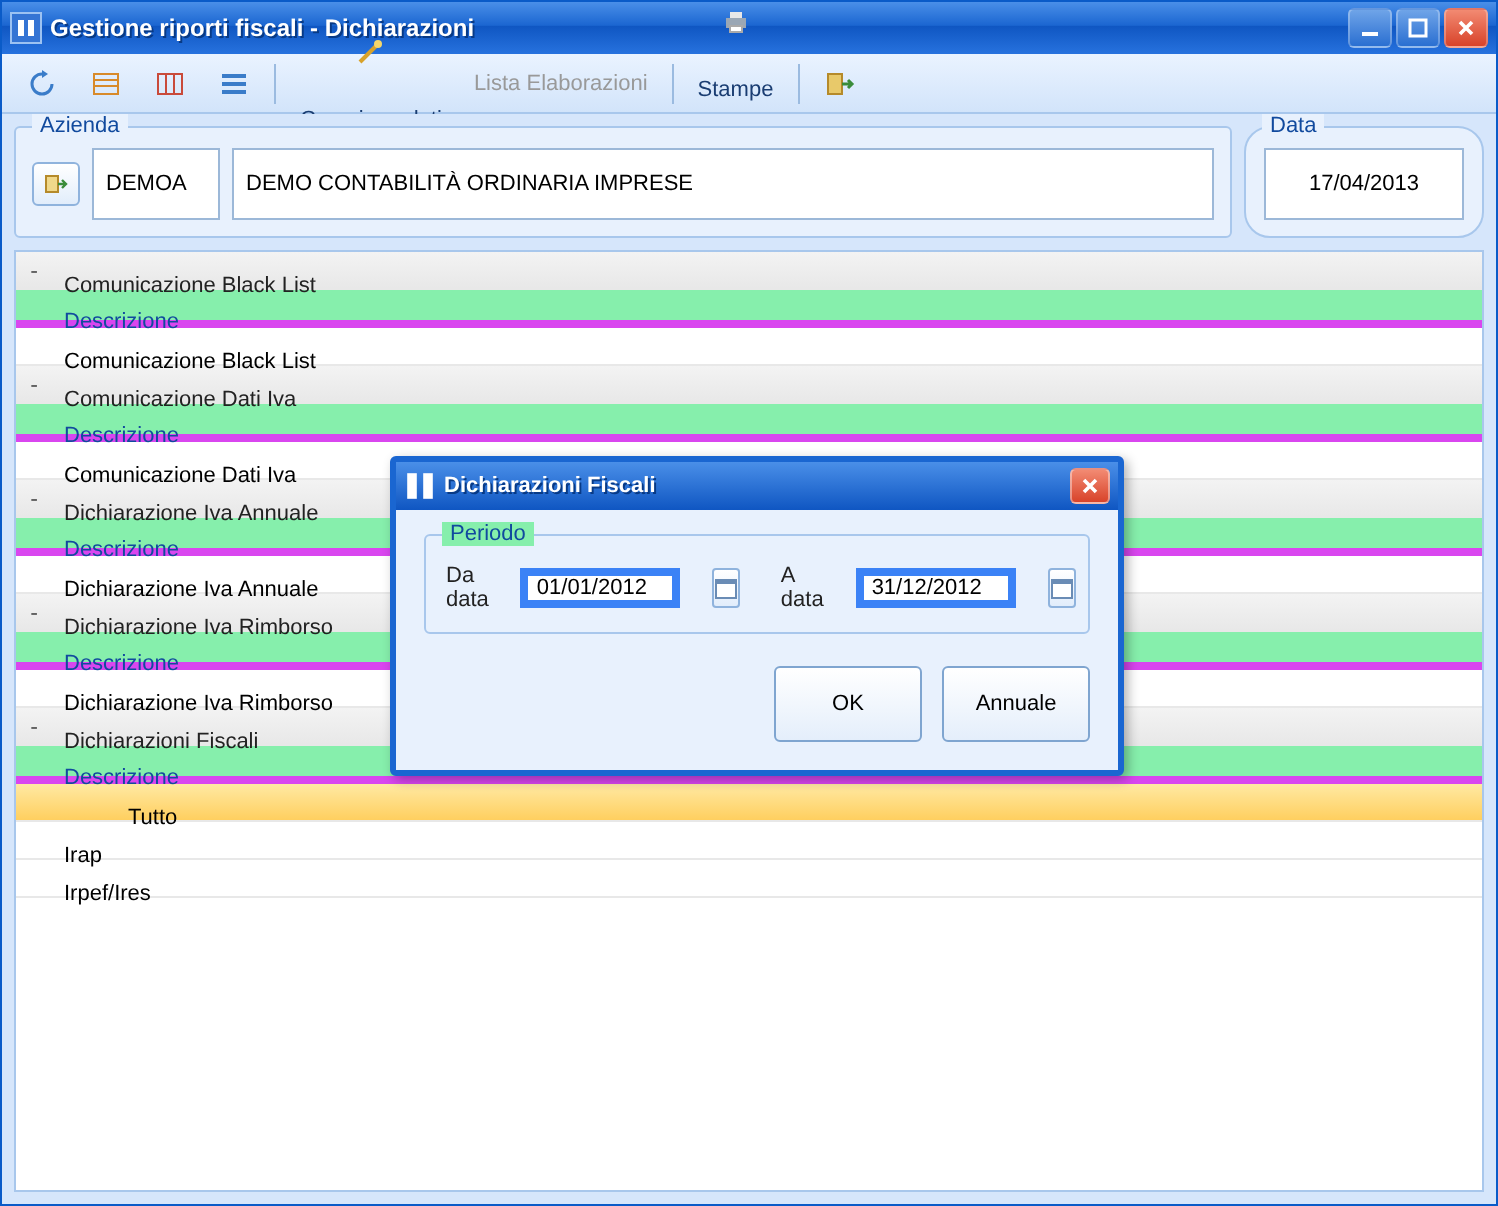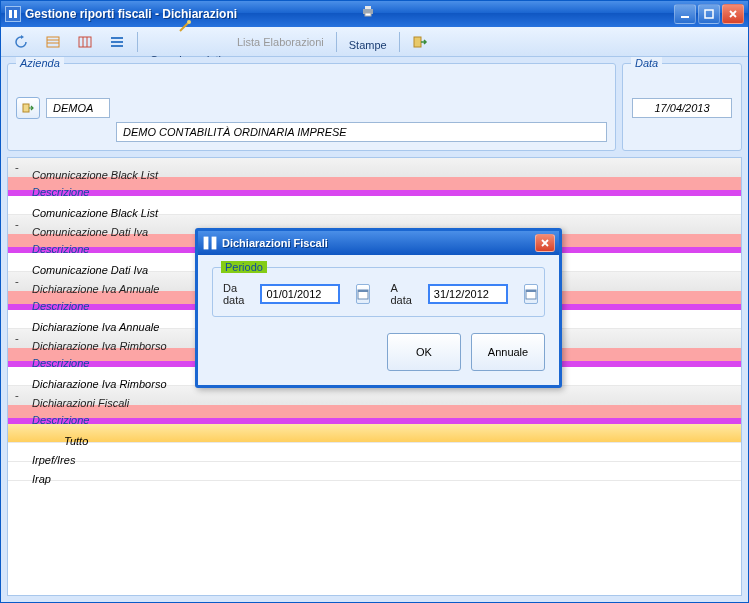--- a/index.html
+++ b/index.html
@@ -15,54 +15,54 @@
 .titlebar .win-btn { width: 22px; height: 20px; border: 1px solid #fff4; border-radius: 3px; display: flex; align-items: center; justify-content: center; color: #fff; font-weight: bold; cursor: pointer; }
 .win-btn.min, .win-btn.max { background: linear-gradient(#6fa4e8,#2a6fd1); }
 .win-btn.close { background: linear-gradient(#f28a72,#d8432a); }
 
 .toolbar { height: 30px; background: linear-gradient(#eaf3ff,#d2e4fa); border-bottom: 1px solid #a8c7ec; display: flex; align-items: center; padding: 0 6px; gap: 4px; }
 .toolbar .tb-btn { display: flex; align-items: center; gap: 20px; padding: 3px 6px; border-radius: 3px; cursor: pointer; color: #1a3d72; flex-direction: column; }
 .toolbar .tb-btn.disabled { color: #999; cursor: default; text-align: center; }
 .toolbar .sep { width: 1px; height: 20px; background: #9bbbe0; margin: 0 2px; }
 .toolbar .icon-box { width: 16px; height: 16px; display: inline-flex; align-items: center; justify-content: center; }
 
-.workarea { flex: 1; padding: 6px; background: #d6e6fb; display: flex; flex-direction: column; gap: 6px; font-style: italic; }
+.workarea { flex: 1; padding: 6px; background: #d6e6fb; display: flex; flex-direction: column; gap: 6px; }
 
 .top-panels { display: flex; gap: 6px; }
 .panel { border: 1px solid #a8c7ec; border-radius: 3px; background: #e8f1fd; padding: 6px 8px 8px; position: relative; }
 .panel legend, .panel .panel-label { position: absolute; top: -1px; left: 8px; transform: translateY(-50%); font-size: 11px; color: #114a9e; background: #e8f1fd; padding: 0 4px; }
 .panel.azienda { flex: 1; display: flex; align-items: center; gap: 6px; padding-top: 10px; }
-.panel.data { width: 120px; display: flex; align-items: center; justify-content: center; padding-top: 10px; }
+.panel.data { width: 120px; display: flex; align-items: center; justify-content: center; padding-top: 10px; border-radius: 13px; }
 .panel .small-btn { width: 24px; height: 22px; border: 1px solid #8fb3dd; border-radius: 3px; background: linear-gradient(#fff,#e1edfb); display:flex; align-items:center; justify-content:center; cursor:pointer; }
-.panel .field { border: 1px solid #9cb8d8; background: #fff; height: 20px; padding: 2px 6px; display: flex; align-items: center; }
+.panel .field { border: 1px solid #9cb8d8; background: #fff; height: 36px; padding: 2px 6px; display: flex; align-items: center; }
 .panel .field.code { width: 64px; }
-.panel .field.desc { flex: 1; margin-top: 48px; }
+.panel .field.desc { flex: 1; }
 .panel .field.date { width: 100px; justify-content: center; }
 
 .grid { flex: 1; background: #fff; border: 1px solid #a8c7ec; overflow: auto; }
 .grid-row { display: flex; align-items: center; height: 19px; border-bottom: 1px solid #e8e8e8; }
 .grid-row.group { background: linear-gradient(#f3f3f3,#e8e8e8); color: #222; }
-.grid-row.header { background: #fca5a5; color: #114a9e; border-bottom: 6px solid #d946ef; }
+.grid-row.header { background: #86efac; color: #114a9e; border-bottom: 4px solid #d946ef; }
 .grid-row.selected { background: linear-gradient(#ffe9a3,#ffcf5f); padding-left: 32px; }
 .grid-row .expander { width: 18px; text-align: center; color: #555; cursor: pointer; font-family: monospace; }
 .grid-row .indent1 { width: 18px; }
 .grid-row .cell { padding: 0 6px; margin-top: 16px; }
 
 .dialog { position: absolute; left: 195px; top: 228px; width: 367px; border: 3px solid #1a66d1; background: #e8f1fd; box-shadow: 2px 2px 6px rgba(0,0,0,.3); border-radius: 3px; overflow:hidden; }
 .dialog .dlg-titlebar { height: 24px; background: linear-gradient(#4a8fe8,#0f56c2); display:flex; align-items:center; padding: 0 4px; color:#fff; font-weight:bold; font-size:12px; }
 .dialog .dlg-titlebar .app-icon { width:16px; height:16px; margin-right:4px; display:flex; align-items:center; justify-content:center; }
 .dialog .dlg-titlebar .title { flex:1; text-shadow: 1px 1px 0 #083a86; }
 .dialog .dlg-close { width: 20px; height: 18px; background: linear-gradient(#f28a72,#d8432a); border:1px solid #fff6; border-radius:3px; display:flex; align-items:center; justify-content:center; color:#fff; cursor:pointer; }
 .dialog-body { padding: 12px 14px 14px; }
 .dlg-fieldset { border: 1px solid #a8c7ec; border-radius: 3px; padding: 14px 10px 10px; position: relative; }
-.dlg-fieldset .label { position: absolute; top: -7px; left: 8px; background: #84cc16; padding: 0 4px; color: #114a9e; }
+.dlg-fieldset .label { position: absolute; top: -7px; left: 8px; background: #86efac; padding: 0 4px; color: #114a9e; }
 .period-row { display: flex; align-items: center; gap: 16px; }
 .period-row .lbl { color: #222; width: 52px; }
 .period-row .lbl2 { color: #222; width: 40px; margin-left: 4px; }
-.period-row .date-input { width: 80px; height: 20px; border: 2px solid #3b82f6; background: #fff; padding: 5px 4px; }
+.period-row .date-input { width: 80px; height: 20px; border: 4px solid #3b82f6; background: #fff; padding: 5px 4px; }
 .period-row .cal-btn { width: 22px; height: 20px; border:1px solid #8fb3dd; background: linear-gradient(#fff,#e1edfb); border-radius:2px; display:flex; align-items:center; justify-content:center; cursor:pointer; }
 .dlg-btns { display: flex; justify-content: flex-end; gap: 10px; margin-top: 16px; }
 .dlg-btns button { width: 74px; height: 38px; border: 1px solid #7fa5d0; border-radius: 3px; background: linear-gradient(#fff,#e4eefb); cursor: pointer; }
 
 .dropdown-arrow { font-size: 9px; color: #114a9e; margin-left: 2px; }
 </style>
 </head>
 <body>
 
 <div class="window">
@@ -245,25 +245,25 @@
       <div class="grid-row header">
           <span class="indent1"></span>
           <span class="cell">Descrizione</span>
         </div>
       <div class="grid-row selected">
           <span class="indent1"></span>
           <span class="cell">Tutto</span>
         </div>
       <div class="grid-row">
           <span class="indent1"></span>
+          <span class="cell">Irap</span>
+        </div>
+      <div class="grid-row">
+          <span class="indent1"></span>
           <span class="cell">Irpef/Ires</span>
-        </div>
-      <div class="grid-row">
-          <span class="indent1"></span>
-          <span class="cell">Irap</span>
         </div>
     </div>
   </div>
 </div>
 
 <div class="dialog">
   <div class="dlg-titlebar">
     <div class="app-icon">
       <svg viewBox="0 0 10 10">
           <rect x="1" y="1" width="3" height="8" fill="#fff"></rect>

